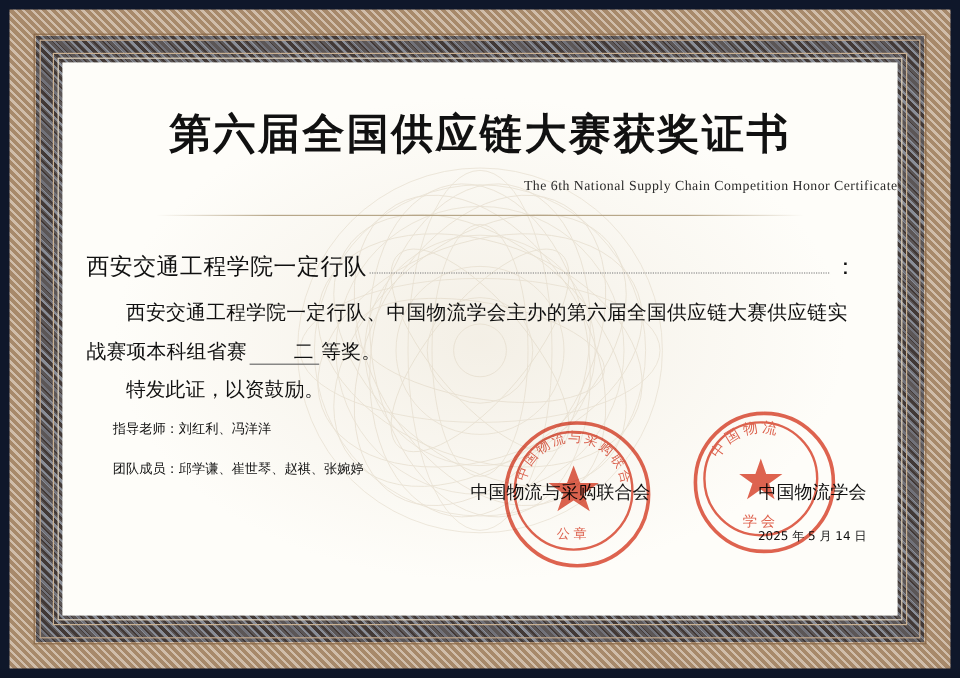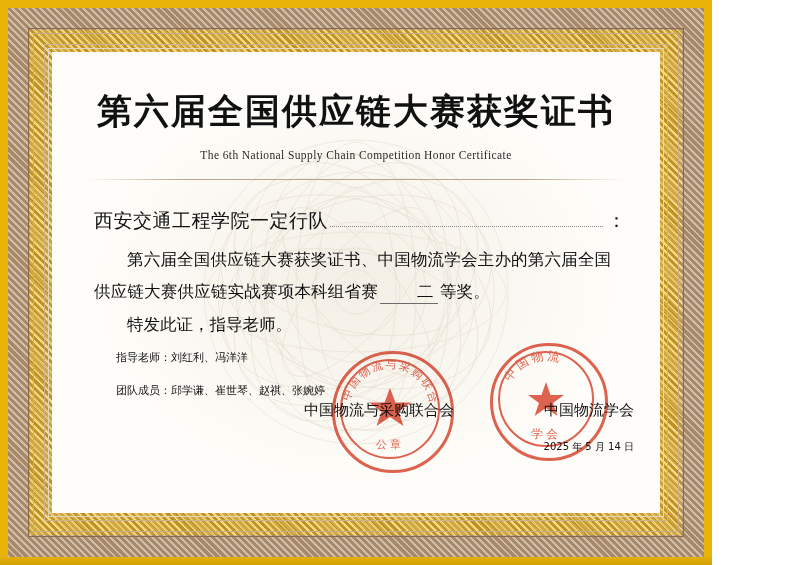--- a/index.html
+++ b/index.html
@@ -10,23 +10,23 @@
   body {
     width: 800px;
     height: 565px;
     overflow: hidden;
     font-family: "Liberation Serif", serif;
   }
 
   
   .certificate {
     position: relative;
-    width: 712px;
+    width: 800px;
     height: 565px;
-    background: #eab308;
+    background: #0f172a;
     box-sizing: border-box;
     overflow: hidden;
   }
 
   
   .frame-outer {
     position: absolute;
     left: 8px;
     top: 8px;
     right: 8px;
@@ -120,43 +120,43 @@
     text-align: center;
     margin-top: 36px;
     font-size: 35px;
     font-weight: bold;
     letter-spacing: 2px;
     color: #111111;
     font-family: "DejaVu Serif", serif;
   }
   .title-en {
     position: relative;
-    text-align: center;
+    text-align: right;
     margin-top: 14px;
     font-size: 11.5px;
     letter-spacing: 0.4px;
     color: #2a2a2a;
     font-family: "Liberation Serif", serif;
   }
   .title-rule {
     position: relative;
     width: 540px;
     height: 1px;
     margin: 18px auto 0 auto;
     background: linear-gradient(to right, rgba(200,186,160,0) 0%, rgba(176,158,126,0.9) 18%, rgba(176,158,126,0.9) 82%, rgba(200,186,160,0) 100%);
   }
 
   
   .body {
     position: relative;
-    margin: 26px 34px 0 42px;
+    margin: 26px 34px 0 20px;
     color: #101010;
     font-size: 17px;
     line-height: 33px;
-    font-family: Liberation Mono, monospace;
+    font-family: Liberation Sans, sans-serif;
   }
   .recipient-line {
     display: flex;
     align-items: baseline;
     font-size: 19px;
     margin-bottom: 6px;
   }
   .recipient-name {
     white-space: nowrap;
     font-size: 19px;
@@ -309,24 +309,24 @@
 
     <div class="body">
 
       <div class="recipient-line">
         <span class="recipient-name">西安交通工程学院一定行队</span>
         <span class="recipient-fill"></span>
         <span class="recipient-colon">：</span>
       </div>
 
       <div class="para">
-        <span>第六届全国供应链大赛获奖证书、中国物流学会主办的第六届全国供应链大赛供应链实战赛项本科组省赛</span><span class="blank-inline">二</span><span>等奖。</span>
-      </div>
-
-      <div class="line-indent">特发此证，指导老师。</div>
+        <span>西安交通工程学院一定行队、中国物流学会主办的第六届全国供应链大赛供应链实战赛项本科组省赛</span><span class="blank-inline">二</span><span>等奖。</span>
+      </div>
+
+      <div class="line-indent">特发此证，以资鼓励。</div>
 
       <div class="teachers">
         <span>指导老师：</span><span>刘红利、冯洋洋</span>
       </div>
 
       <div class="members">
         <span>团队成员：</span><span>邱学谦、崔世琴、赵祺、张婉婷</span>
       </div>
     </div>
 

